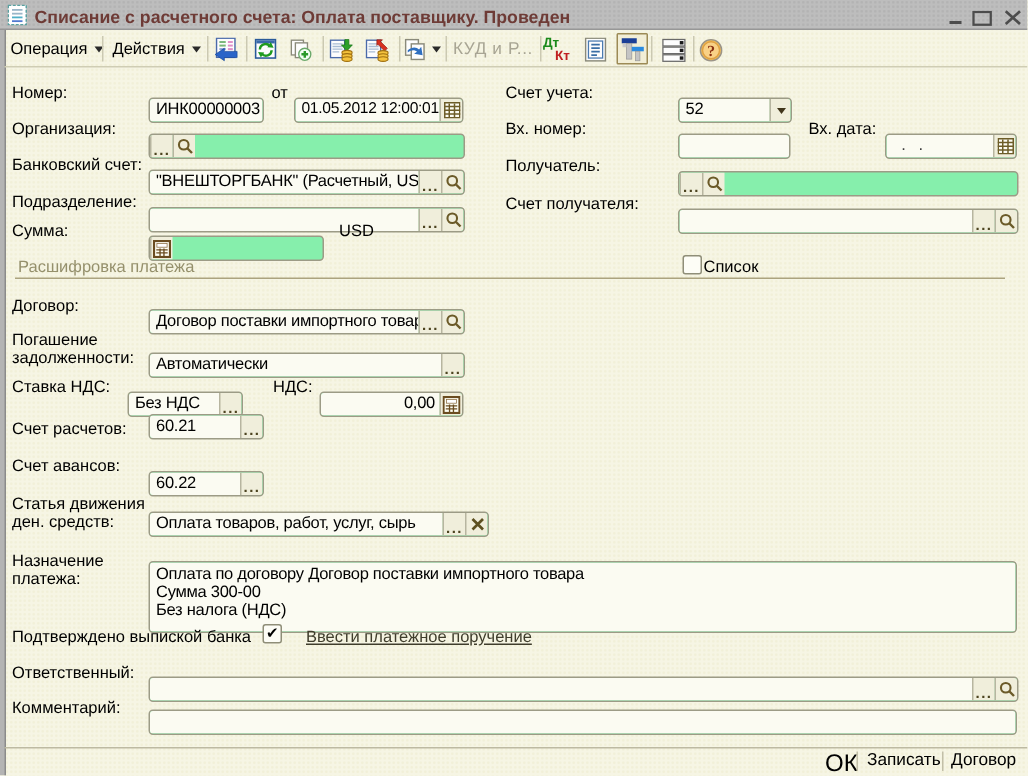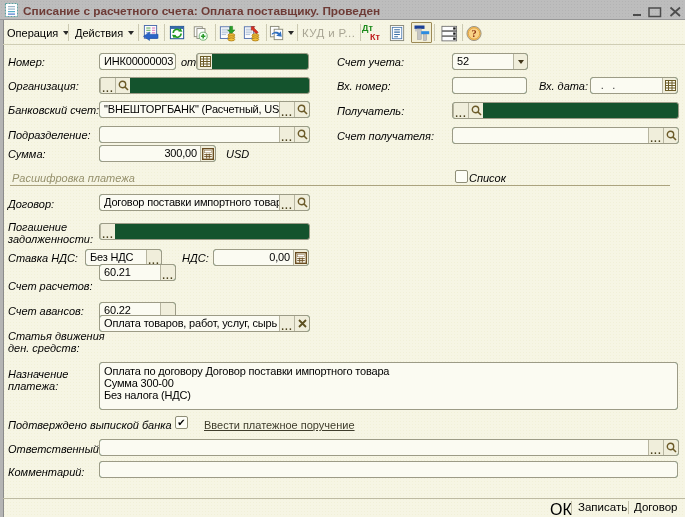--- a/index.html
+++ b/index.html
@@ -19,24 +19,24 @@
   
   #toolbar { position:absolute; left:3px; top:20px; width:682px; height:25px;
              border-bottom:1px solid #cfcdb4; }
   .tbtn { position:absolute; top:23px; height:19px; font-size:11px; color:#000;
           display:flex; align-items:center; }
   .tsep { position:absolute; top:24px; width:1px; height:17px; background:#cbc9b2; }
   .ticon { position:absolute; top:25px; width:17px; height:17px; }
   .darr { display:inline-block; width:0; height:0; border-left:3.5px solid transparent;
           border-right:3.5px solid transparent; border-top:4px solid #2a2a2a; margin-left:5px; }
   
-  .lbl { position:absolute; left:8px; font-size:11px; color:#000; white-space:nowrap;font-style:italic; }
+  .lbl { position:absolute; left:8px; font-size:11px; color:#000; white-space:nowrap; }
   
   .ctl { position:absolute; height:17px; border:1px solid #9c9b86; border-radius:3px;
-         background:#14532d; display:flex; overflow:hidden; }
+         background:#86efac; display:flex; overflow:hidden;margin-top:12px; }
   .ctl .txt { flex:1; font-size:11px; letter-spacing:-0.18px; color:#000; padding:1px 3px 0 4px; white-space:nowrap;
               overflow:hidden; background:#fbfbf2; }
   .ctl .txt.num { text-align:right; }
   .ctl .btn { width:15px; background:#f0eedb; border-left:1px solid #b7b5a0;
               display:flex; align-items:center; justify-content:center; color:#5c4f26;
               flex:none; }
   .dots { font-size:10px; font-weight:bold; letter-spacing:1px; line-height:8px;
           margin-top:6px; color:#4c431f; }
   .grp-line { position:absolute; height:1px; background:#aead9a; }
   .chk { position:absolute; width:13px; height:13px; background:#fdfdf6;
@@ -156,20 +156,21 @@
   <circle cx="8.5" cy="9" r="6" fill="#f9d186" stroke="#dfa143"></circle>
   <text x="8.5" y="13" font-size="11" font-weight="bold" fill="#8a3010" text-anchor="middle" font-family="Liberation Serif">?</text>
 </svg>
 
 <div class="lbl" style="top:56px">Номер:</div>
 <div class="ctl" style="left:99px;top:53px;width:77px">
     <div class="txt">ИНК00000003</div>
   </div>
 <div class="lbl" style="left:181px;top:56px">от</div>
 <div class="ctl" style="left:196px;top:53px;width:113px">
+  <div class="txt" style="font-size:10.4px;letter-spacing:-0.2px">01.05.2012 12:00:01</div>
   <div class="btn">
       <svg width="11" height="11" viewBox="0 0 11 11">
         <rect x="0.5" y="0.5" width="10" height="10" fill="#fdfdf4" stroke="#6d5d28"></rect>
         <path d="M0 3h11M0 5.5h11M0 8h11M3.5 1v9M7 1v9" stroke="#6d5d28" stroke-width="1"></path>
       </svg>
     </div>
 </div>
 
 <div class="lbl" style="top:80px">Организация:</div>
 <div class="ctl" style="left:99px;top:77px;width:211px">
@@ -207,21 +208,20 @@
   <div class="btn">
       <svg width="11" height="11" viewBox="0 0 11 11">
         <circle cx="4.5" cy="4.5" r="3.2" fill="none" stroke="#6b5a28" stroke-width="1.4"></circle>
         <path d="M7 7 L10 10" stroke="#6b5a28" stroke-width="1.6"></path>
       </svg>
     </div>
 </div>
 
 <div class="lbl" style="top:148px">Сумма:</div>
 <div class="ctl" style="left:99px;top:145px;width:117px">
-  <div class="txt num">300,00</div>
   <div class="btn">
       <svg width="12" height="12" viewBox="0 0 12 12">
         <rect x="0.7" y="0.7" width="10.6" height="10.6" fill="#fdfdf2" stroke="#6a4c20" stroke-width="1.4"></rect>
         <rect x="2.6" y="2.4" width="6.8" height="2.4" fill="#ffffff" stroke="#8a6c40" stroke-width="0.5"></rect>
         <path d="M2.2 6.6 h7.6 M2.2 8.6 h7.6 M4.7 5.6 v5 M7.3 5.6 v5" stroke="#6a4c20" stroke-width="0.9"></path>
       </svg>
     </div>
 </div>
 <div class="lbl" style="left:226px;top:148px;font-size:11px">USD</div>
 
@@ -290,20 +290,21 @@
       <svg width="11" height="11" viewBox="0 0 11 11">
         <circle cx="4.5" cy="4.5" r="3.2" fill="none" stroke="#6b5a28" stroke-width="1.4"></circle>
         <path d="M7 7 L10 10" stroke="#6b5a28" stroke-width="1.6"></path>
       </svg>
     </div>
 </div>
 
 <div class="lbl" style="top:221px">Погашение</div>
 <div class="lbl" style="top:233px">задолженности:</div>
 <div class="ctl" style="left:99px;top:223px;width:211px">
+  <div class="txt">Автоматически</div>
   <div class="btn">
       <div class="dots">...</div>
     </div>
 </div>
 
 <div class="lbl" style="top:252px">Ставка НДС:</div>
 <div class="ctl" style="left:85px;top:249px;width:77px">
   <div class="txt">Без НДС</div>
   <div class="btn">
       <div class="dots">...</div>
@@ -332,21 +333,21 @@
 <div class="lbl" style="top:305px">Счет авансов:</div>
 <div class="ctl" style="left:99px;top:302px;width:77px">
   <div class="txt">60.22</div>
   <div class="btn">
       <div class="dots">...</div>
     </div>
 </div>
 
 <div class="lbl" style="top:330px">Статья движения</div>
 <div class="lbl" style="top:342px">ден. средств:</div>
-<div class="ctl" style="left:99px;top:315px;width:211px">
+<div class="ctl" style="left:99px;top:329px;width:227px">
   <div class="txt">Оплата товаров, работ, услуг, сырь</div>
   <div class="btn">
       <div class="dots">...</div>
     </div>
   <div class="btn">
       <svg width="9" height="9" viewBox="0 0 9 9">
         <path d="M1 1 L8 8 M8 1 L1 8" stroke="#5d5020" stroke-width="1.8"></path>
       </svg>
     </div>
 </div>

